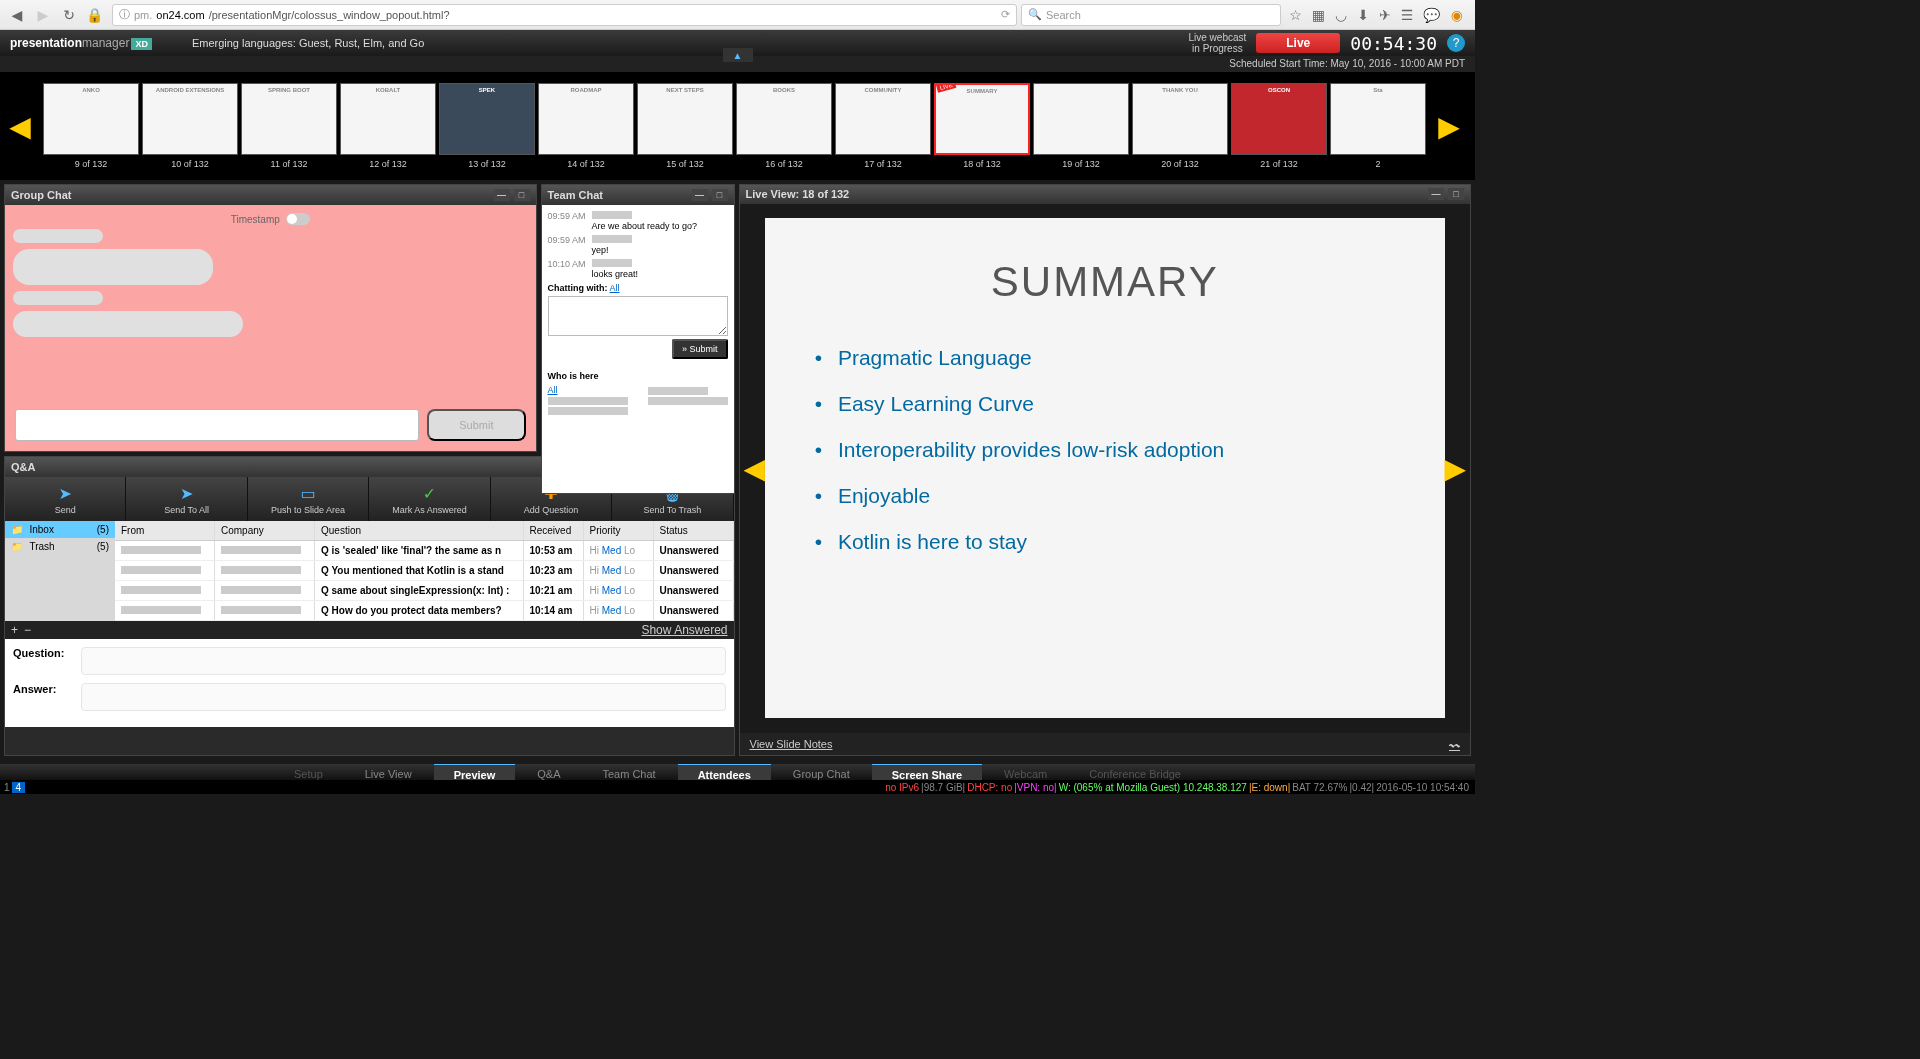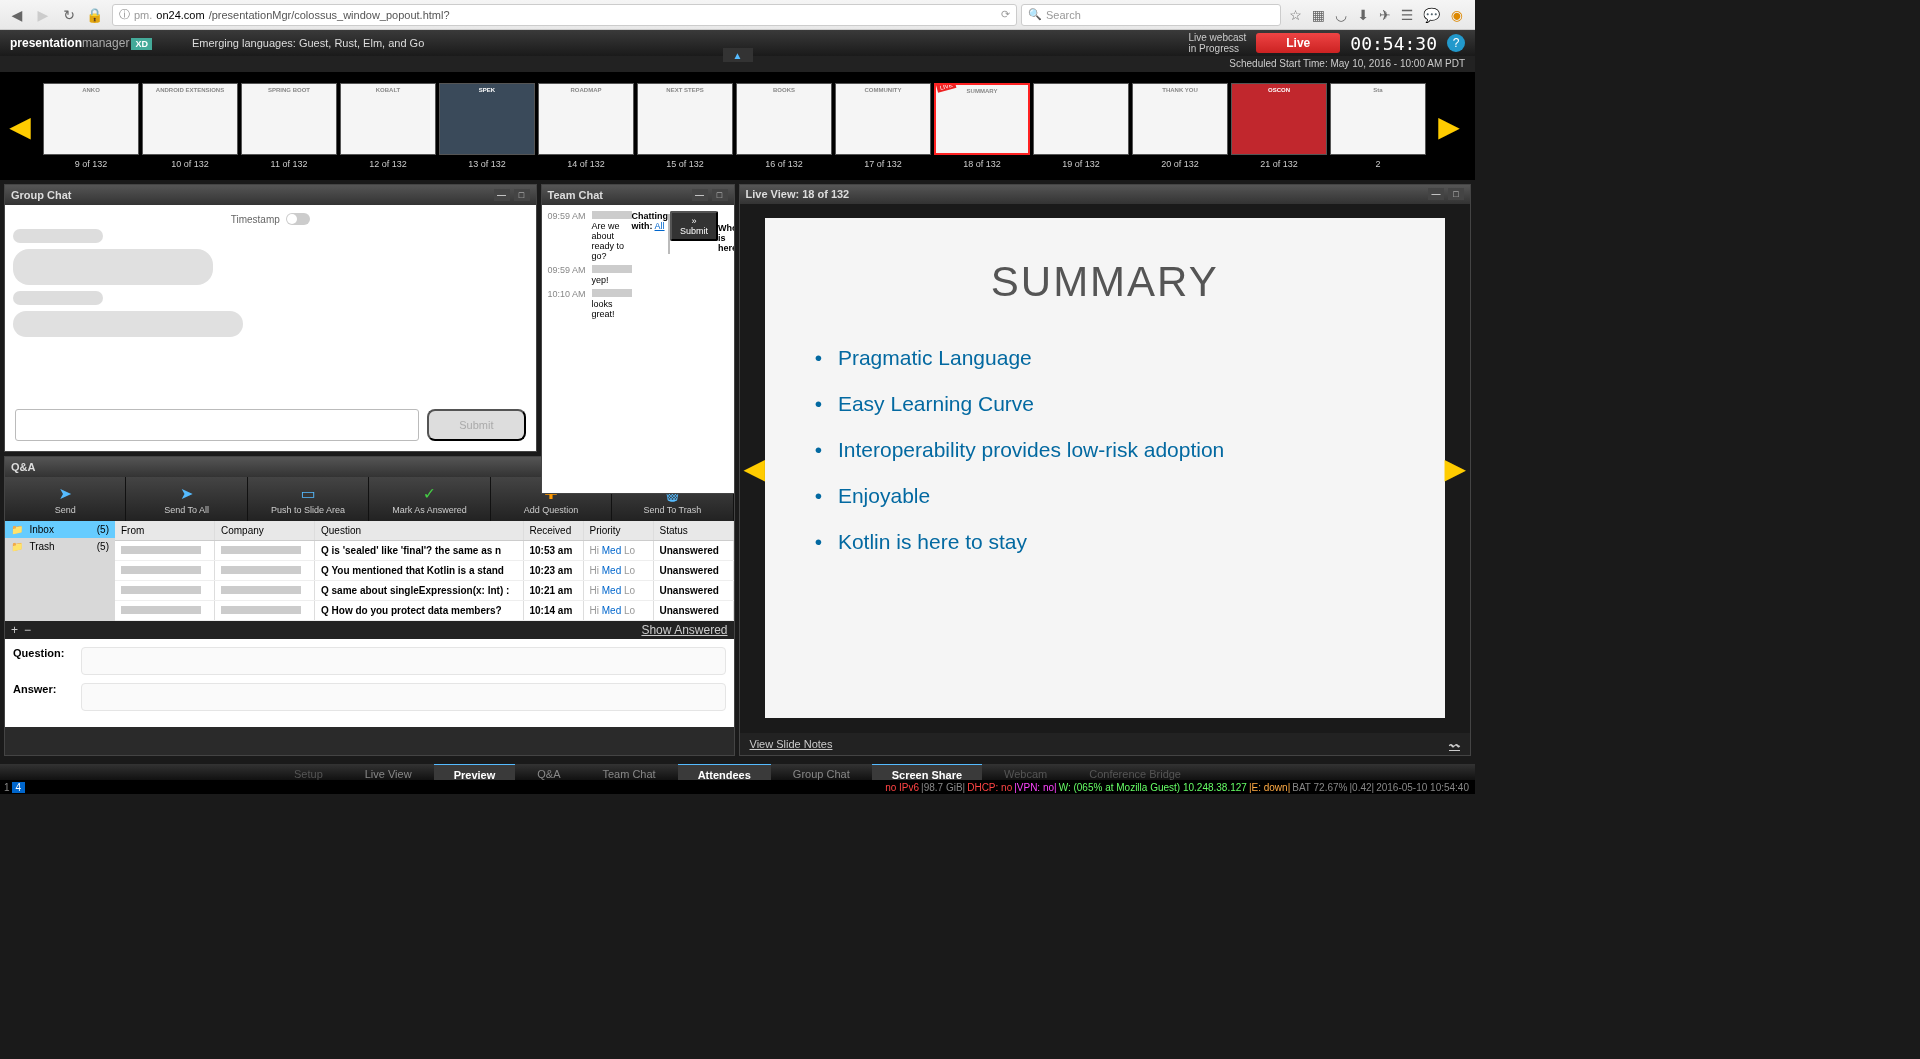--- a/index.html
+++ b/index.html
@@ -12,21 +12,21 @@
 .url-bar .info-icon { color: #888; }
 .search-bar { width: 260px; height: 22px; background: #fff; border: 1px solid #ccc; border-radius: 3px; padding: 0 6px; font-size: 11px; color: #999; display:flex; align-items:center; gap:4px; }
 .chrome-icons { display: flex; gap: 10px; padding: 0 8px; color: #666; font-size: 14px; }
 
 
 .header { height: 26px; background: linear-gradient(#3a3a3a,#1a1a1a); display: flex; align-items: center; color: #ccc; font-size: 11px; padding: 0 10px; }
 .logo { color: #fff; font-weight: bold; font-size: 12px; }
 .logo .xd { background: #4a9; padding: 1px 4px; font-size: 9px; margin-left: 2px; }
 .title { margin-left: 40px; color: #ddd; }
 .header-right { margin-left: auto; display: flex; align-items: center; gap: 10px; }
-.status-box { font-size: 10px; line-height: 11px; text-align: left; color: #ccc; }
+.status-box { font-size: 10px; line-height: 11px; text-align: center; color: #ccc; }
 .live-btn { background: linear-gradient(#e44,#c22); color: #fff; padding: 3px 30px; border-radius: 3px; font-weight: bold; font-size: 12px; }
 .timer { font-size: 18px; color: #fff; font-family: monospace; }
 .help-icon { width: 18px; height: 18px; border-radius: 50%; background: #29c; color: #fff; display: flex; align-items: center; justify-content: center; font-size: 12px; }
 
 .sched-bar { height: 16px; background: #222; color: #ccc; font-size: 10px; text-align: right; padding: 2px 10px; position: relative; }
 .chevron-up { position: absolute; left: 50%; top: -8px; transform: translateX(-50%); width: 30px; height: 14px; background: #333; color: #5bf; display: flex; align-items: center; justify-content: center; font-size: 10px; }
 
 
 .slide-strip { height: 108px; background: #000; display: flex; align-items: center; padding: 4px 0; position: relative; gap: 3px; }
 .strip-arrow { width: 40px; height: 100%; display: flex; align-items: center; justify-content: center; color: #fc0; font-size: 28px; cursor: pointer; }
@@ -43,34 +43,34 @@
 
 
 .panel { background: #2a2a2a; border: 1px solid #444; display: flex; flex-direction: column; }
 .panel-header { height: 20px; background: linear-gradient(#555,#333); color: #ddd; font-size: 11px; font-weight: bold; padding: 0 6px; display: flex; align-items: center; }
 .panel-header .controls { margin-left: auto; display: flex; gap: 4px; }
 .panel-header .ctrl { width: 16px; height: 12px; background: #444; color: #ccc; font-size: 9px; display: flex; align-items: center; justify-content: center; cursor: pointer; }
 .panel-body { flex: 1; background: #f5f5f5; overflow: hidden; }
 
 
 .group-chat { height: 268px; }
-.gc-body { background: #ffffff; padding: 8px; position: relative; }
+.gc-body { background: #fca5a5; padding: 8px; position: relative; }
 .timestamp-row { text-align: center; font-size: 10px; color: #666; display: flex; align-items: center; justify-content: center; gap: 6px; }
 .toggle { width: 24px; height: 12px; background: #ccc; border-radius: 6px; position: relative; }
 .toggle::after { content: ''; position: absolute; width: 10px; height: 10px; background: #fff; border-radius: 50%; top: 1px; left: 1px; }
 .chat-bubble { background: #e0e0e0; border-radius: 16px; padding: 8px 14px; margin: 6px 0; max-width: 60%; font-size: 11px; color: #e0e0e0; }
 .bubble-sm { background:#ddd; border-radius:10px; height:14px; width:90px; margin:4px 0; }
 .gc-input-row { position: absolute; bottom: 10px; left: 10px; right: 10px; display: flex; gap: 8px; }
 .gc-input { flex: 1; height: 32px; border: 1px solid #bbb; border-radius: 3px; }
 .gc-submit { padding: 6px 30px; background: #ddd; color: #aaa; border-radius: 8px; font-size: 11px; }
 
 
 .top-row { display: flex; gap: 4px; height: 268px; }
 .team-chat { width: 194px; }
-.tc-body { background: #fff; padding: 6px; font-size: 9px; display: flex; }
+.tc-body { background: #fff; padding: 6px; font-size: 9px; display: flex; flex-direction: column; }
 .tc-msg { display: flex; gap: 4px; margin-bottom: 4px; }
 .tc-time { color: #888; width: 40px; }
 .tc-content { flex: 1; }
 .tc-bar { height: 8px; background: #ccc; margin-bottom: 2px; }
 .tc-label { font-weight: bold; margin: 4px 0; }
 .tc-link { color: #06c; text-decoration: underline; }
 .tc-textarea { width: 100%; height: 40px; border: 1px solid #bbb; margin: 3px 0; }
 .tc-submit { float: right; background: #333; color: #fff; padding: 3px 8px; font-size: 9px; border-radius: 2px; }
 .who-row { display:flex; gap:20px; }
 .who-col { flex:1; }

